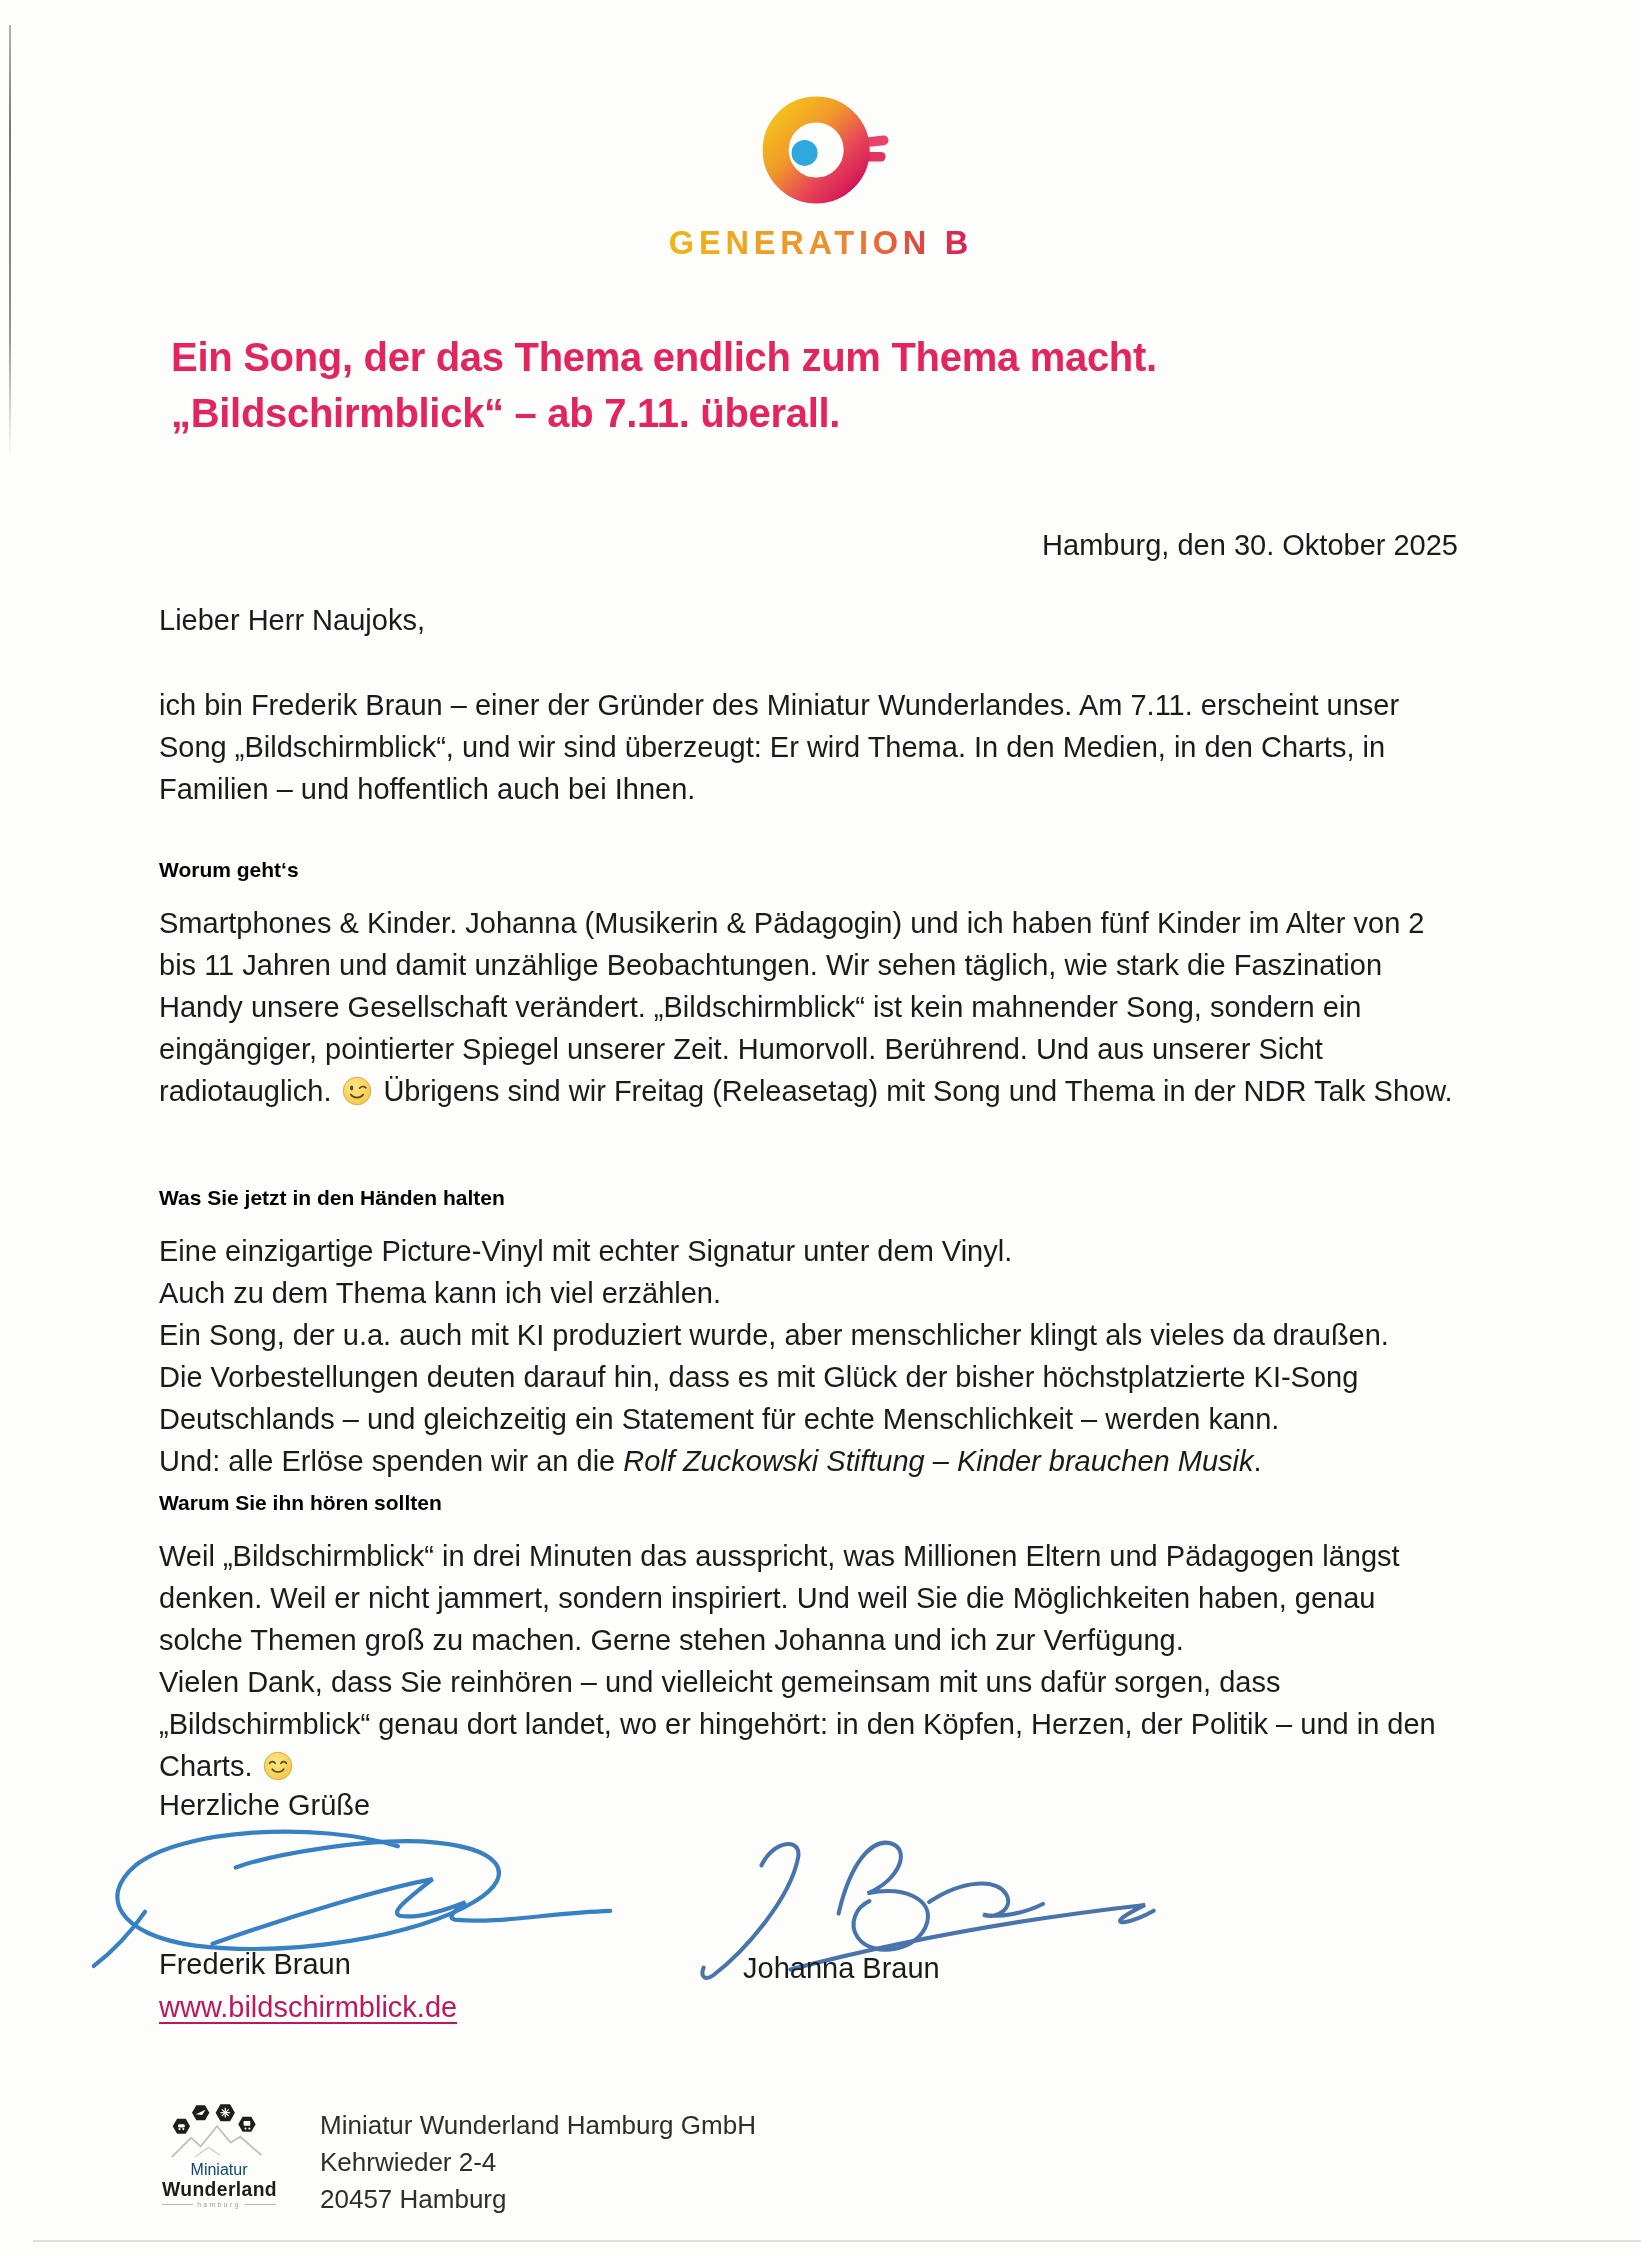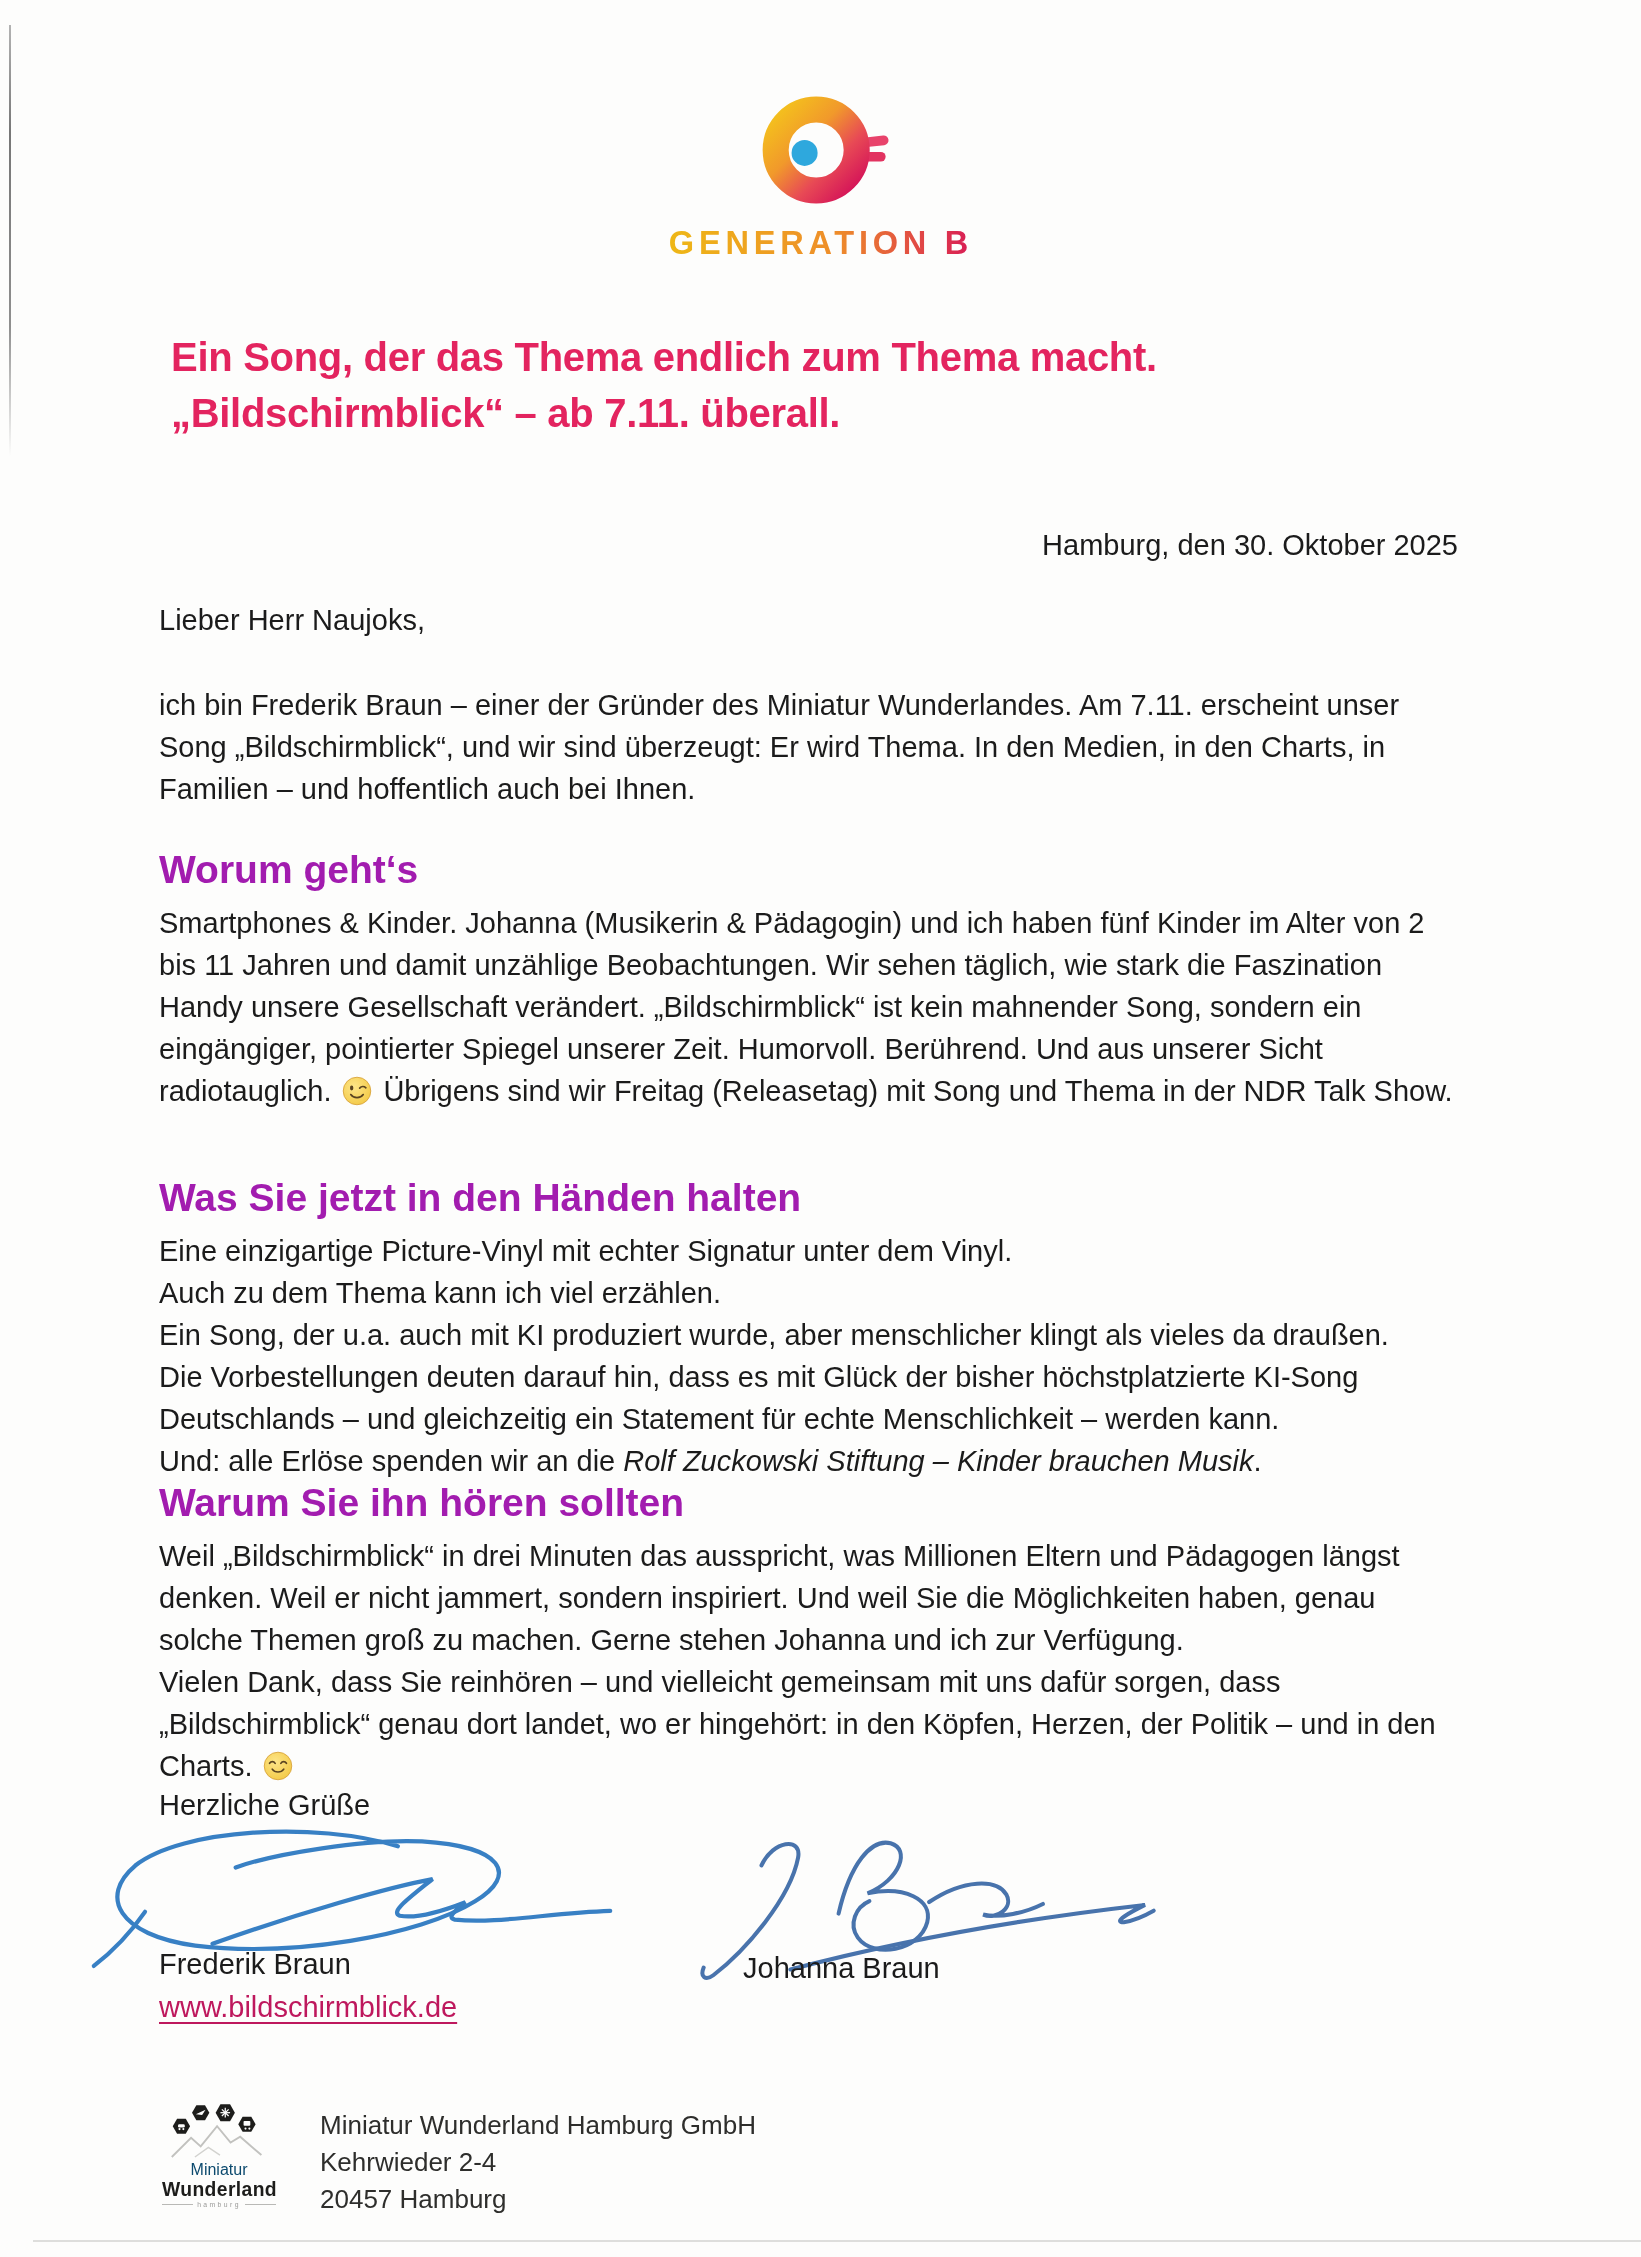--- a/index.html
+++ b/index.html
@@ -40,21 +40,21 @@
     position:absolute;right:183px;top:529px;
     font-size:29px;
   }
 
   .bodyblock{position:absolute;left:159px;right:188px;font-size:29px;line-height:42px;}
   .salutation{top:599px;}
   .intro{top:684px;}
 
   .sec{
     position:absolute;left:159px;right:196px;margin:0;
-    font-size:39px;line-height:39px;font-weight:700;color:#a21caf;
+    font-size:21px;line-height:39px;font-weight:700;color:#000000;
   }
   .sec-about{top:850px;}
   .p-about{top:902px;}
   .sec-vinyl{top:1178px;}
   .p-vinyl{top:1230px;}
   .sec-why{top:1483px;}
   .p-why{top:1535px;}
 
   .ln{display:block;}
   em{font-style:italic;}

